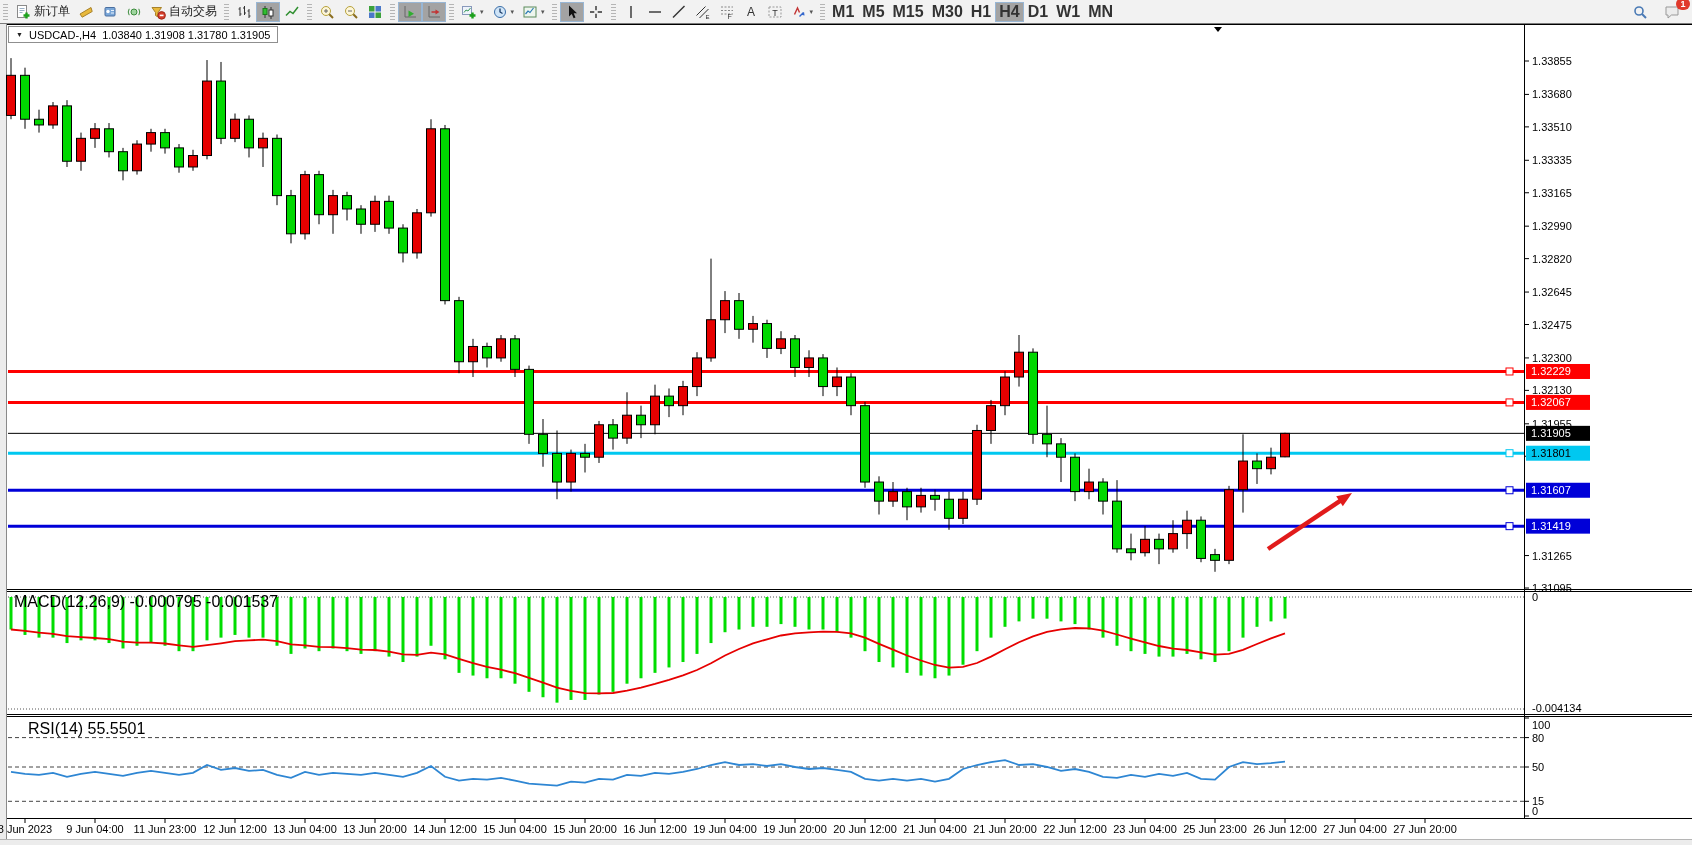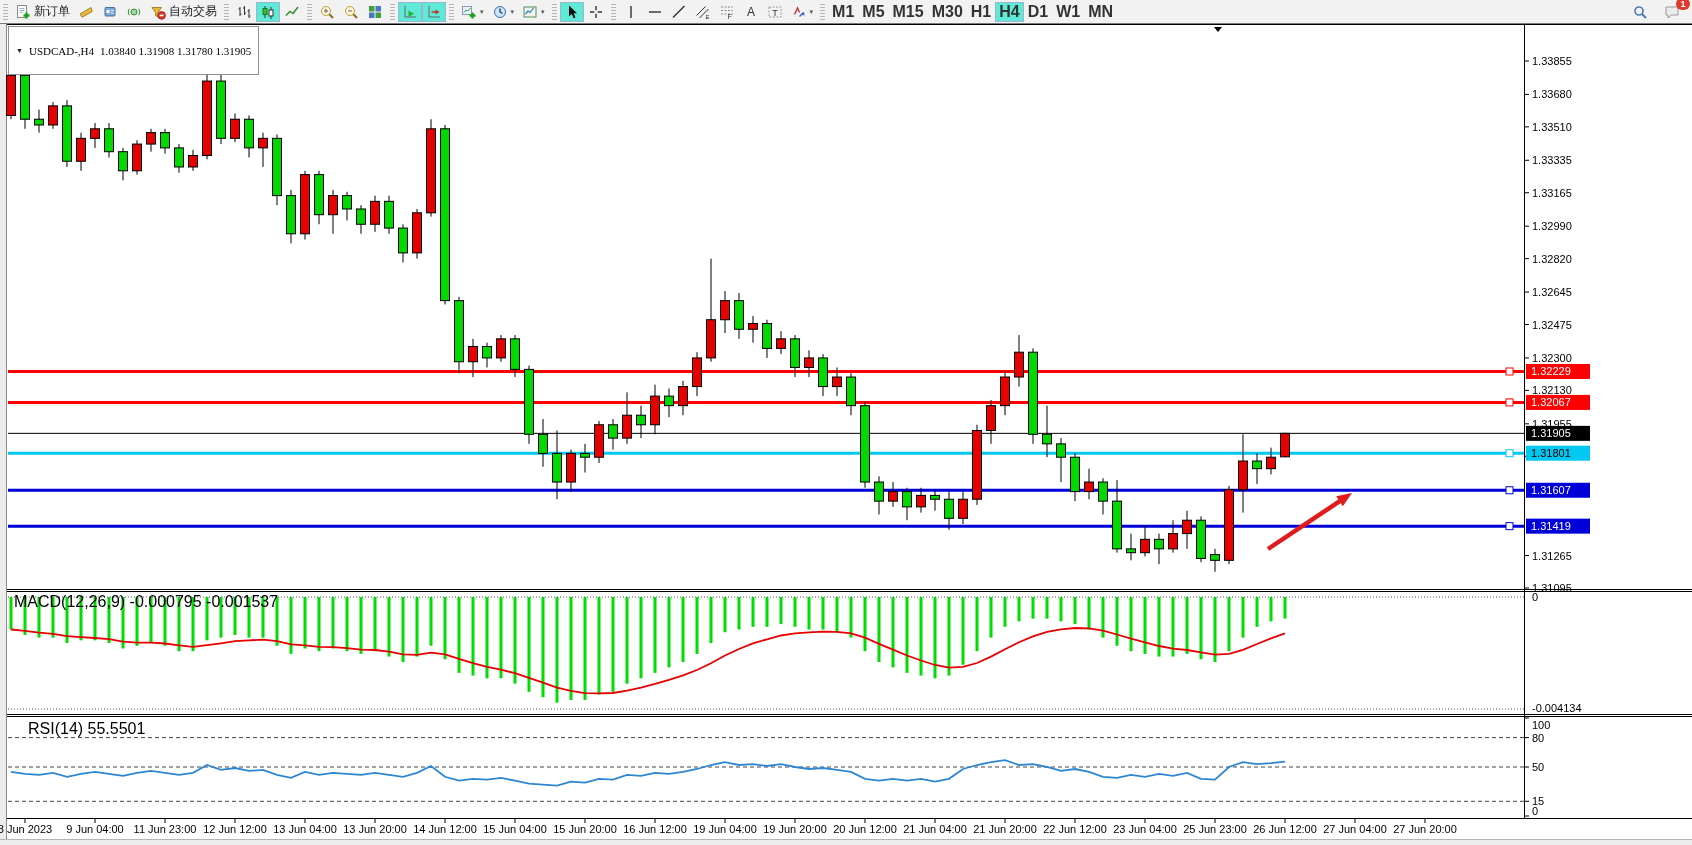--- a/index.html
+++ b/index.html
@@ -3,37 +3,37 @@
 <meta charset="utf-8">
 <style>
   html,body{margin:0;padding:0;background:#fff;font-family:"Liberation Sans",sans-serif;}
   .stage{position:relative;width:1692px;height:845px;background:#fff;overflow:hidden;}
   
   .toolbar{position:absolute;left:0;top:0;width:1692px;height:24px;background:#f2f2f2;
     border-bottom:1px solid #7a7a7a;display:flex;align-items:center;padding:0;box-sizing:border-box;z-index:30;}
   .grip{width:5px;height:16px;margin:0 3px;background:repeating-linear-gradient(180deg,#b5b5b5 0 1px,rgba(0,0,0,0) 1px 3px);flex:0 0 auto;}
   .tb{height:20px;min-width:22px;display:inline-flex;align-items:center;justify-content:center;
     gap:3px;padding:0 3px;border:1px solid rgba(0,0,0,0);font-size:12px;color:#222;box-sizing:border-box;flex:0 0 auto;cursor:default;}
-  .tb.active{background:#5eead4;border-color:#98b6d4;}
+  .tb.active{background:#a3a3a3;border-color:#98b6d4;}
   .tb svg{width:16px;height:16px;display:block;}
   .tb .lbl{white-space:nowrap;}
   .dd{font-size:7px;color:#555;}
   .tf{font-size:16px;font-weight:bold;color:#333;min-width:25px;justify-content:center;}
   .tbright{margin-left:auto;display:flex;align-items:center;margin-right:8px;gap:8px;}
   .chatwrap{position:relative;}
   .badge{position:absolute;top:-5px;right:-7px;min-width:12px;height:12px;border-radius:7px;background:#e0392b;
     color:#fff;font-size:9px;line-height:12px;text-align:center;font-weight:bold;padding:0 1px;}
   
   .leftframe{position:absolute;left:0;top:24px;width:7px;height:821px;background:#ececec;border-right:1px solid #8a8a8a;box-sizing:border-box;z-index:5;}
   .bottomframe{position:absolute;left:0;top:839px;width:1692px;height:6px;background:#ececec;border-top:1px solid #b5b5b5;box-sizing:border-box;z-index:5;}
   svg#chart{position:absolute;left:0;top:0;z-index:10;}
   svg text{font-family:"Liberation Sans",sans-serif;}
   
   .titlebox{position:absolute;left:8px;top:26px;height:15px;display:flex;align-items:center;gap:6px;
-    border:1px solid #8f8f8f;background:#fff;padding:16px 7px;font-size:11px;color:#000;z-index:20;white-space:nowrap;font-family:Liberation Serif, serif;}
+    border:1px solid #8f8f8f;background:#fff;padding:0 7px;font-size:11px;color:#000;z-index:20;white-space:nowrap;}
   .titlebox .caret{font-size:7px;color:#222;}
   .indlabel{position:absolute;font-size:16px;color:#000;z-index:20;white-space:nowrap;}
 </style>
 </head>
 <body>
 
 <div class="stage">
   <div class="toolbar" id="toolbar">
       <div class="grip"></div>
       <div class="tb">

